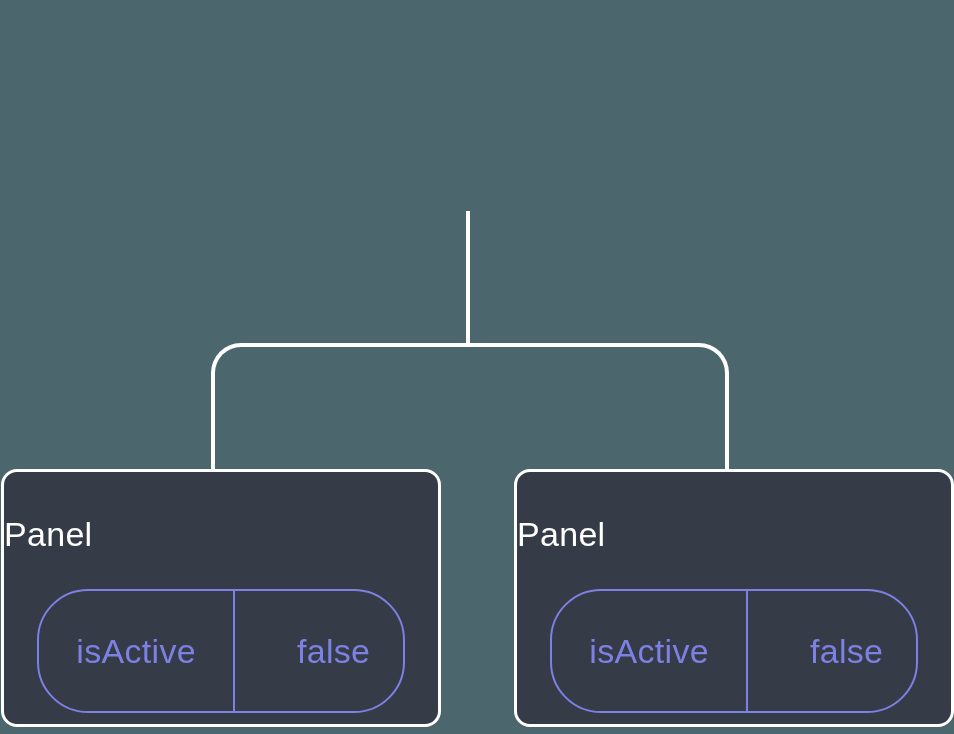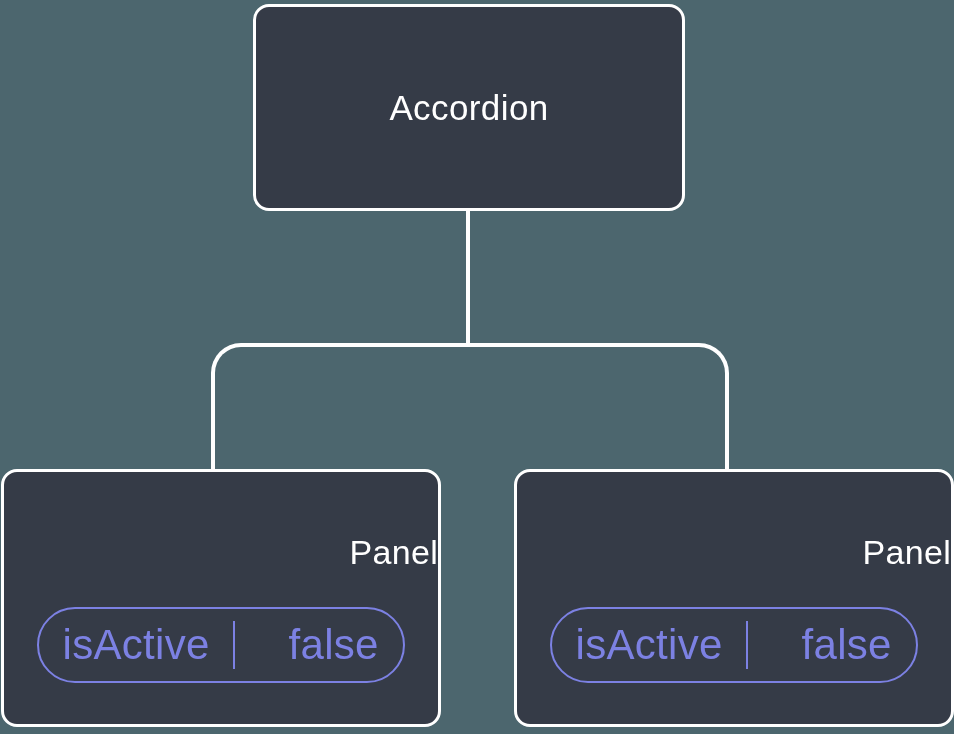--- a/index.html
+++ b/index.html
@@ -62,57 +62,53 @@
     top: 469px;
     width: 440px;
     height: 258px;
     display: flex;
     flex-direction: column;
   }
   .panel-left  { left: 1px; }
   .panel-right { left: 514px; }
 
   .panel-title {
-    margin-top: 56px;
-    text-align: right;
+    margin-top: 38px;
+    text-align: left;
     font-size: 34px;
     font-weight: 500;
     line-height: 48px;
     letter-spacing: 0.3px;
   }
 
   .pill {
     margin: 31px 33px 0 33px;
-    height: 76px;
+    height: 124px;
     border: 2px solid #7C81E3;
     border-radius: 51px;
     display: flex;
     color: #7C81E3;
-    font-size: 42px;
+    font-size: 34px;
     letter-spacing: 0.3px;
-    align-items: center;
   }
 
   .pill-cell {
     display: flex;
     align-items: center;
     justify-content: center;
     min-width: 0;
   }
   .pill-key { flex: 1.4; border-right: 2px solid #7C81E3; }
   .pill-val { flex: 1; margin-left: 29px; }
 </style>
 </head>
 <body>
 
 <div class="canvas">
 
-  <div class="node root-node">
-    <span>Accordion</span>
-  </div>
 
   <div class="stem"></div>
 
   <div class="bracket"></div>
 
   <div class="node panel panel-left">
     <div class="panel-title">Panel</div>
     <div class="pill">
       <div class="pill-cell pill-key">isActive</div>
       <div class="pill-cell pill-val">false</div>

